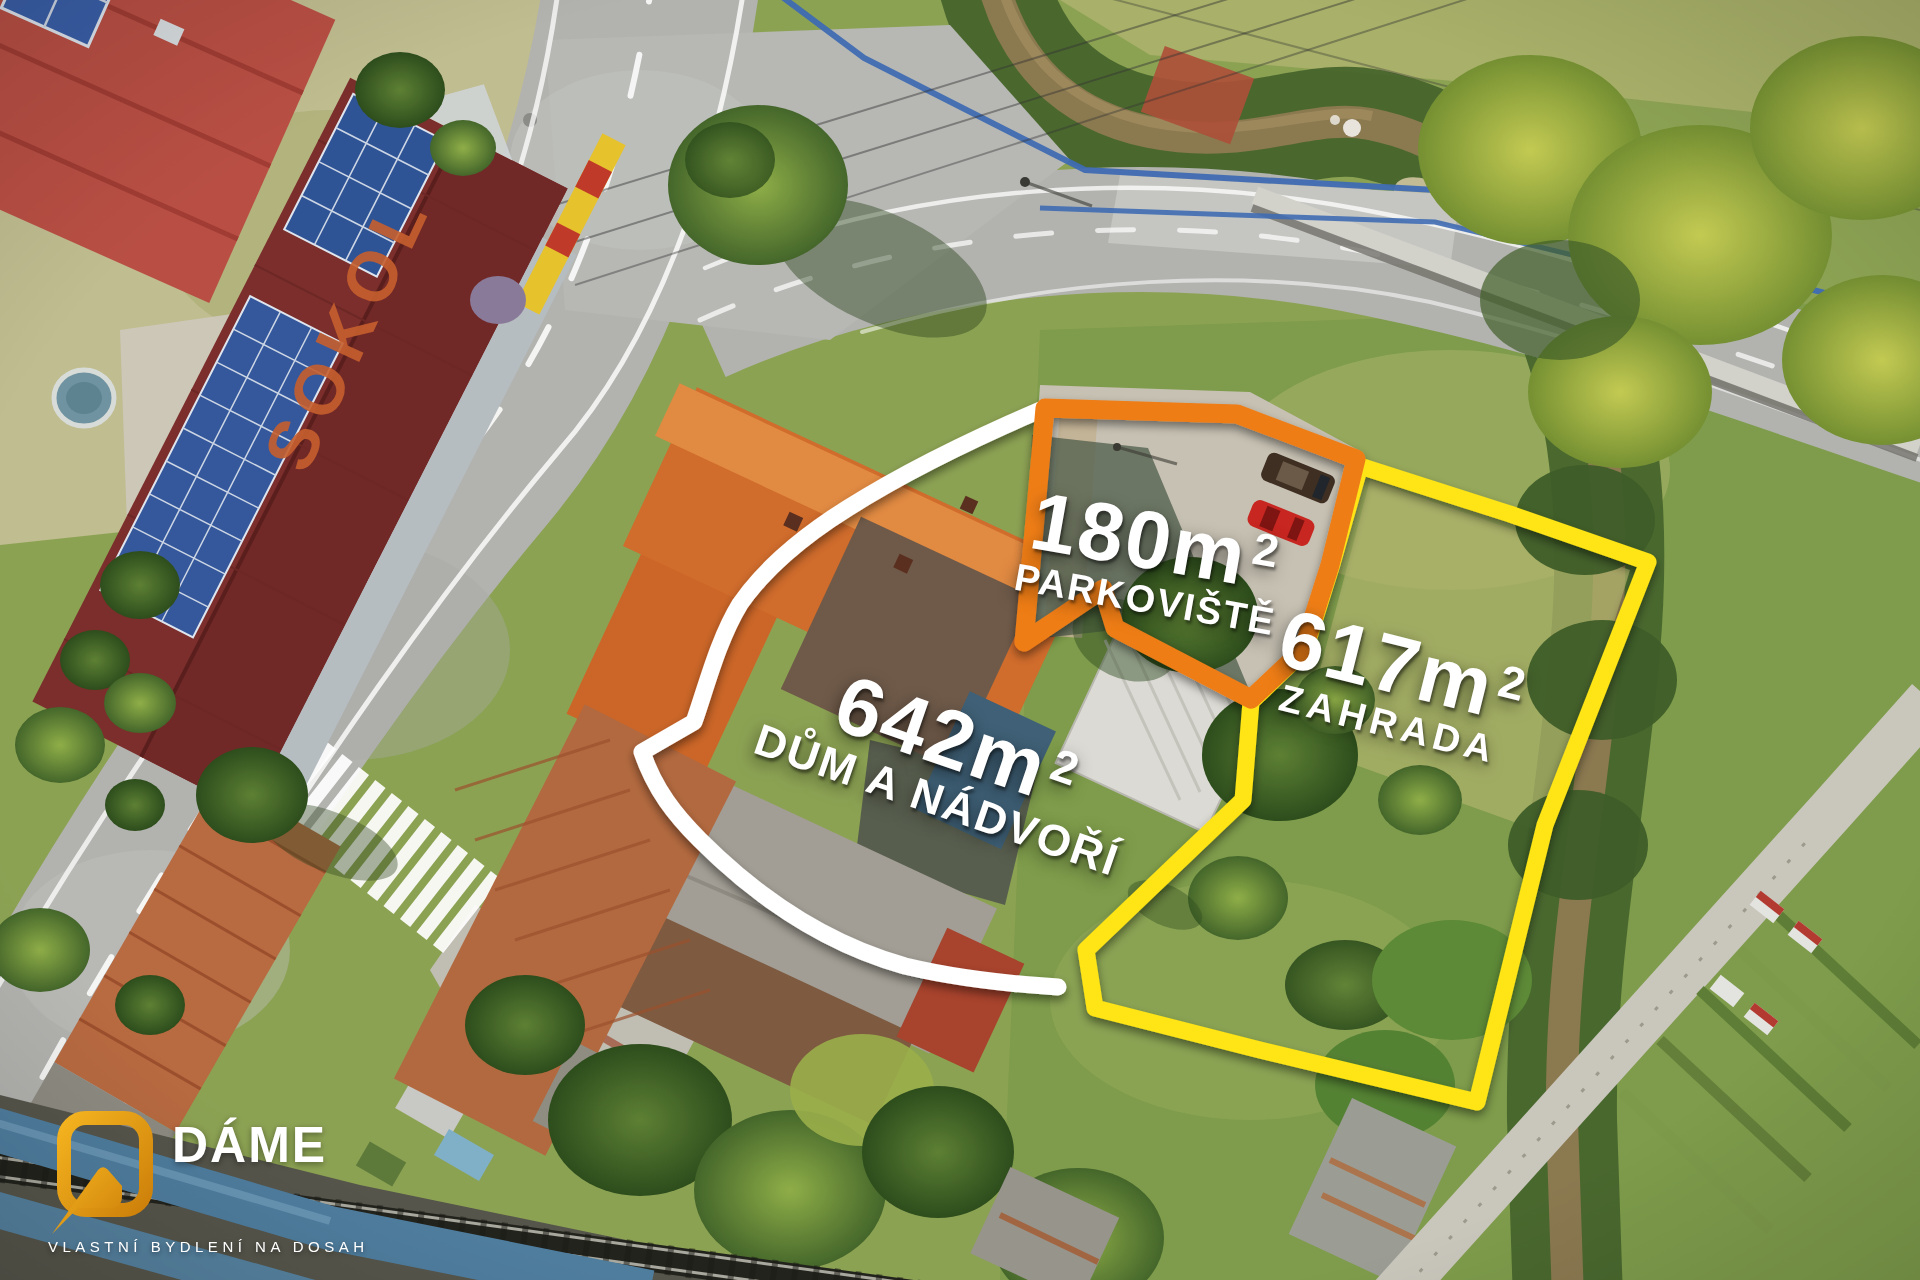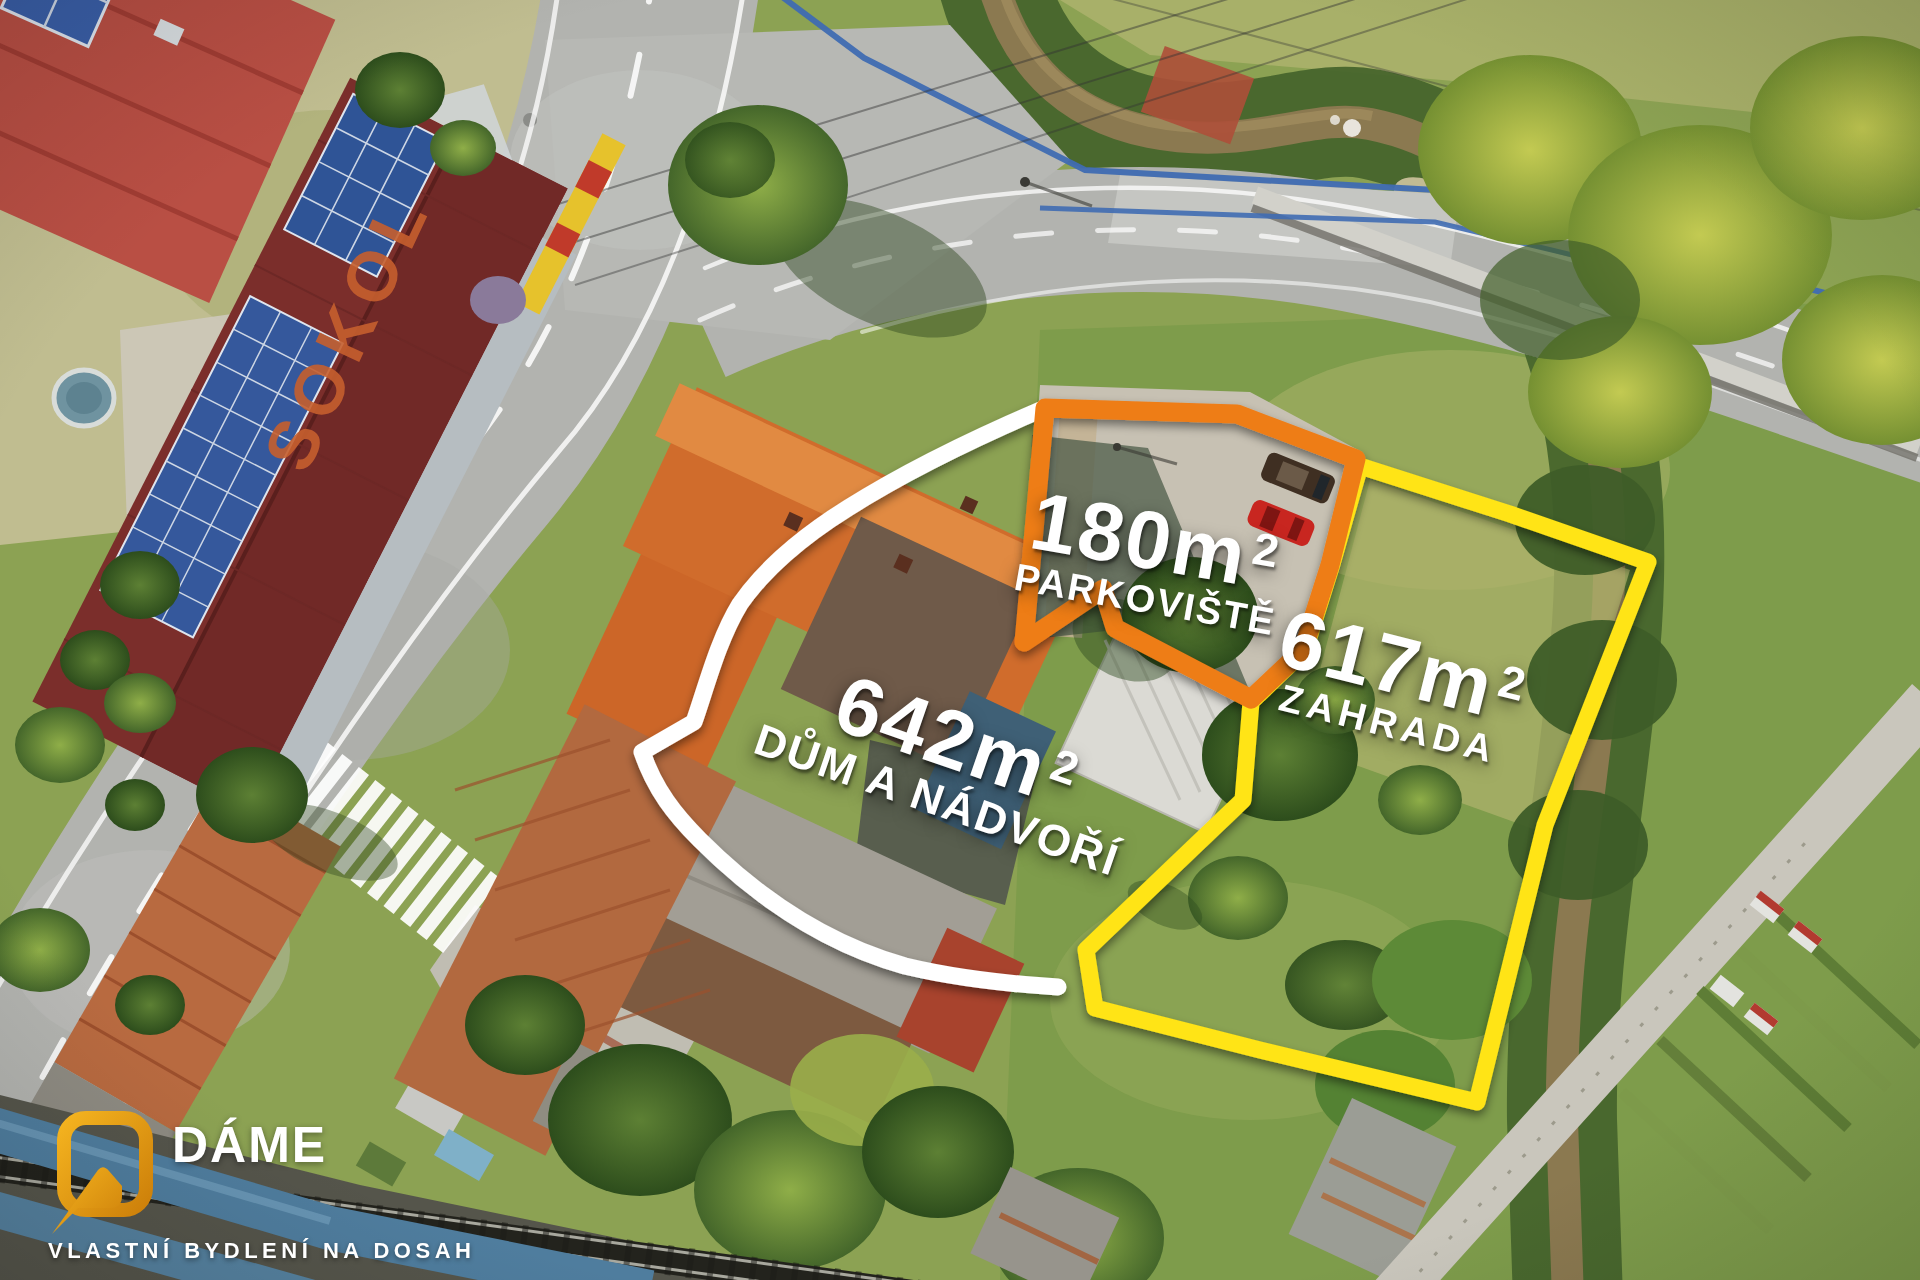--- a/index.html
+++ b/index.html
@@ -9,21 +9,21 @@
   .plot-label{position:absolute;color:#fff;font-weight:bold;text-align:center;
               transform:translate(-50%,-50%) rotate(var(--rot,0deg));
               line-height:.95;white-space:nowrap;
               text-shadow:2px 3px 3px rgba(0,0,0,.45),0 6px 16px rgba(0,0,0,.5);}
   .plot-label .num{font-size:82px;letter-spacing:2px;}
   .plot-label .num sup{font-size:.56em;vertical-align:.5em;margin-left:5px;}
   .plot-label .sub{font-size:40px;letter-spacing:2px;margin-top:2px;}
   .brand{position:absolute;left:0;top:0;width:460px;height:180px;color:#fff;}
   .brand .word{position:absolute;font-weight:bold;font-size:50px;letter-spacing:2px;
                text-shadow:0 2px 6px rgba(0,0,0,.4);}
-  .brand .tagline{position:absolute;font-weight:bold;font-size:22px;letter-spacing:4.5px;
+  .brand .tagline{position:absolute;font-weight:normal;font-size:15px;letter-spacing:4.5px;
                text-shadow:0 2px 5px rgba(0,0,0,.45);}
   .brand .icon{position:absolute;}
 </style>
 </head>
 <body>
 
 <div class="stage">
 
 <svg width="1920" height="1280" viewBox="0 0 1920 1280">
   <defs>

